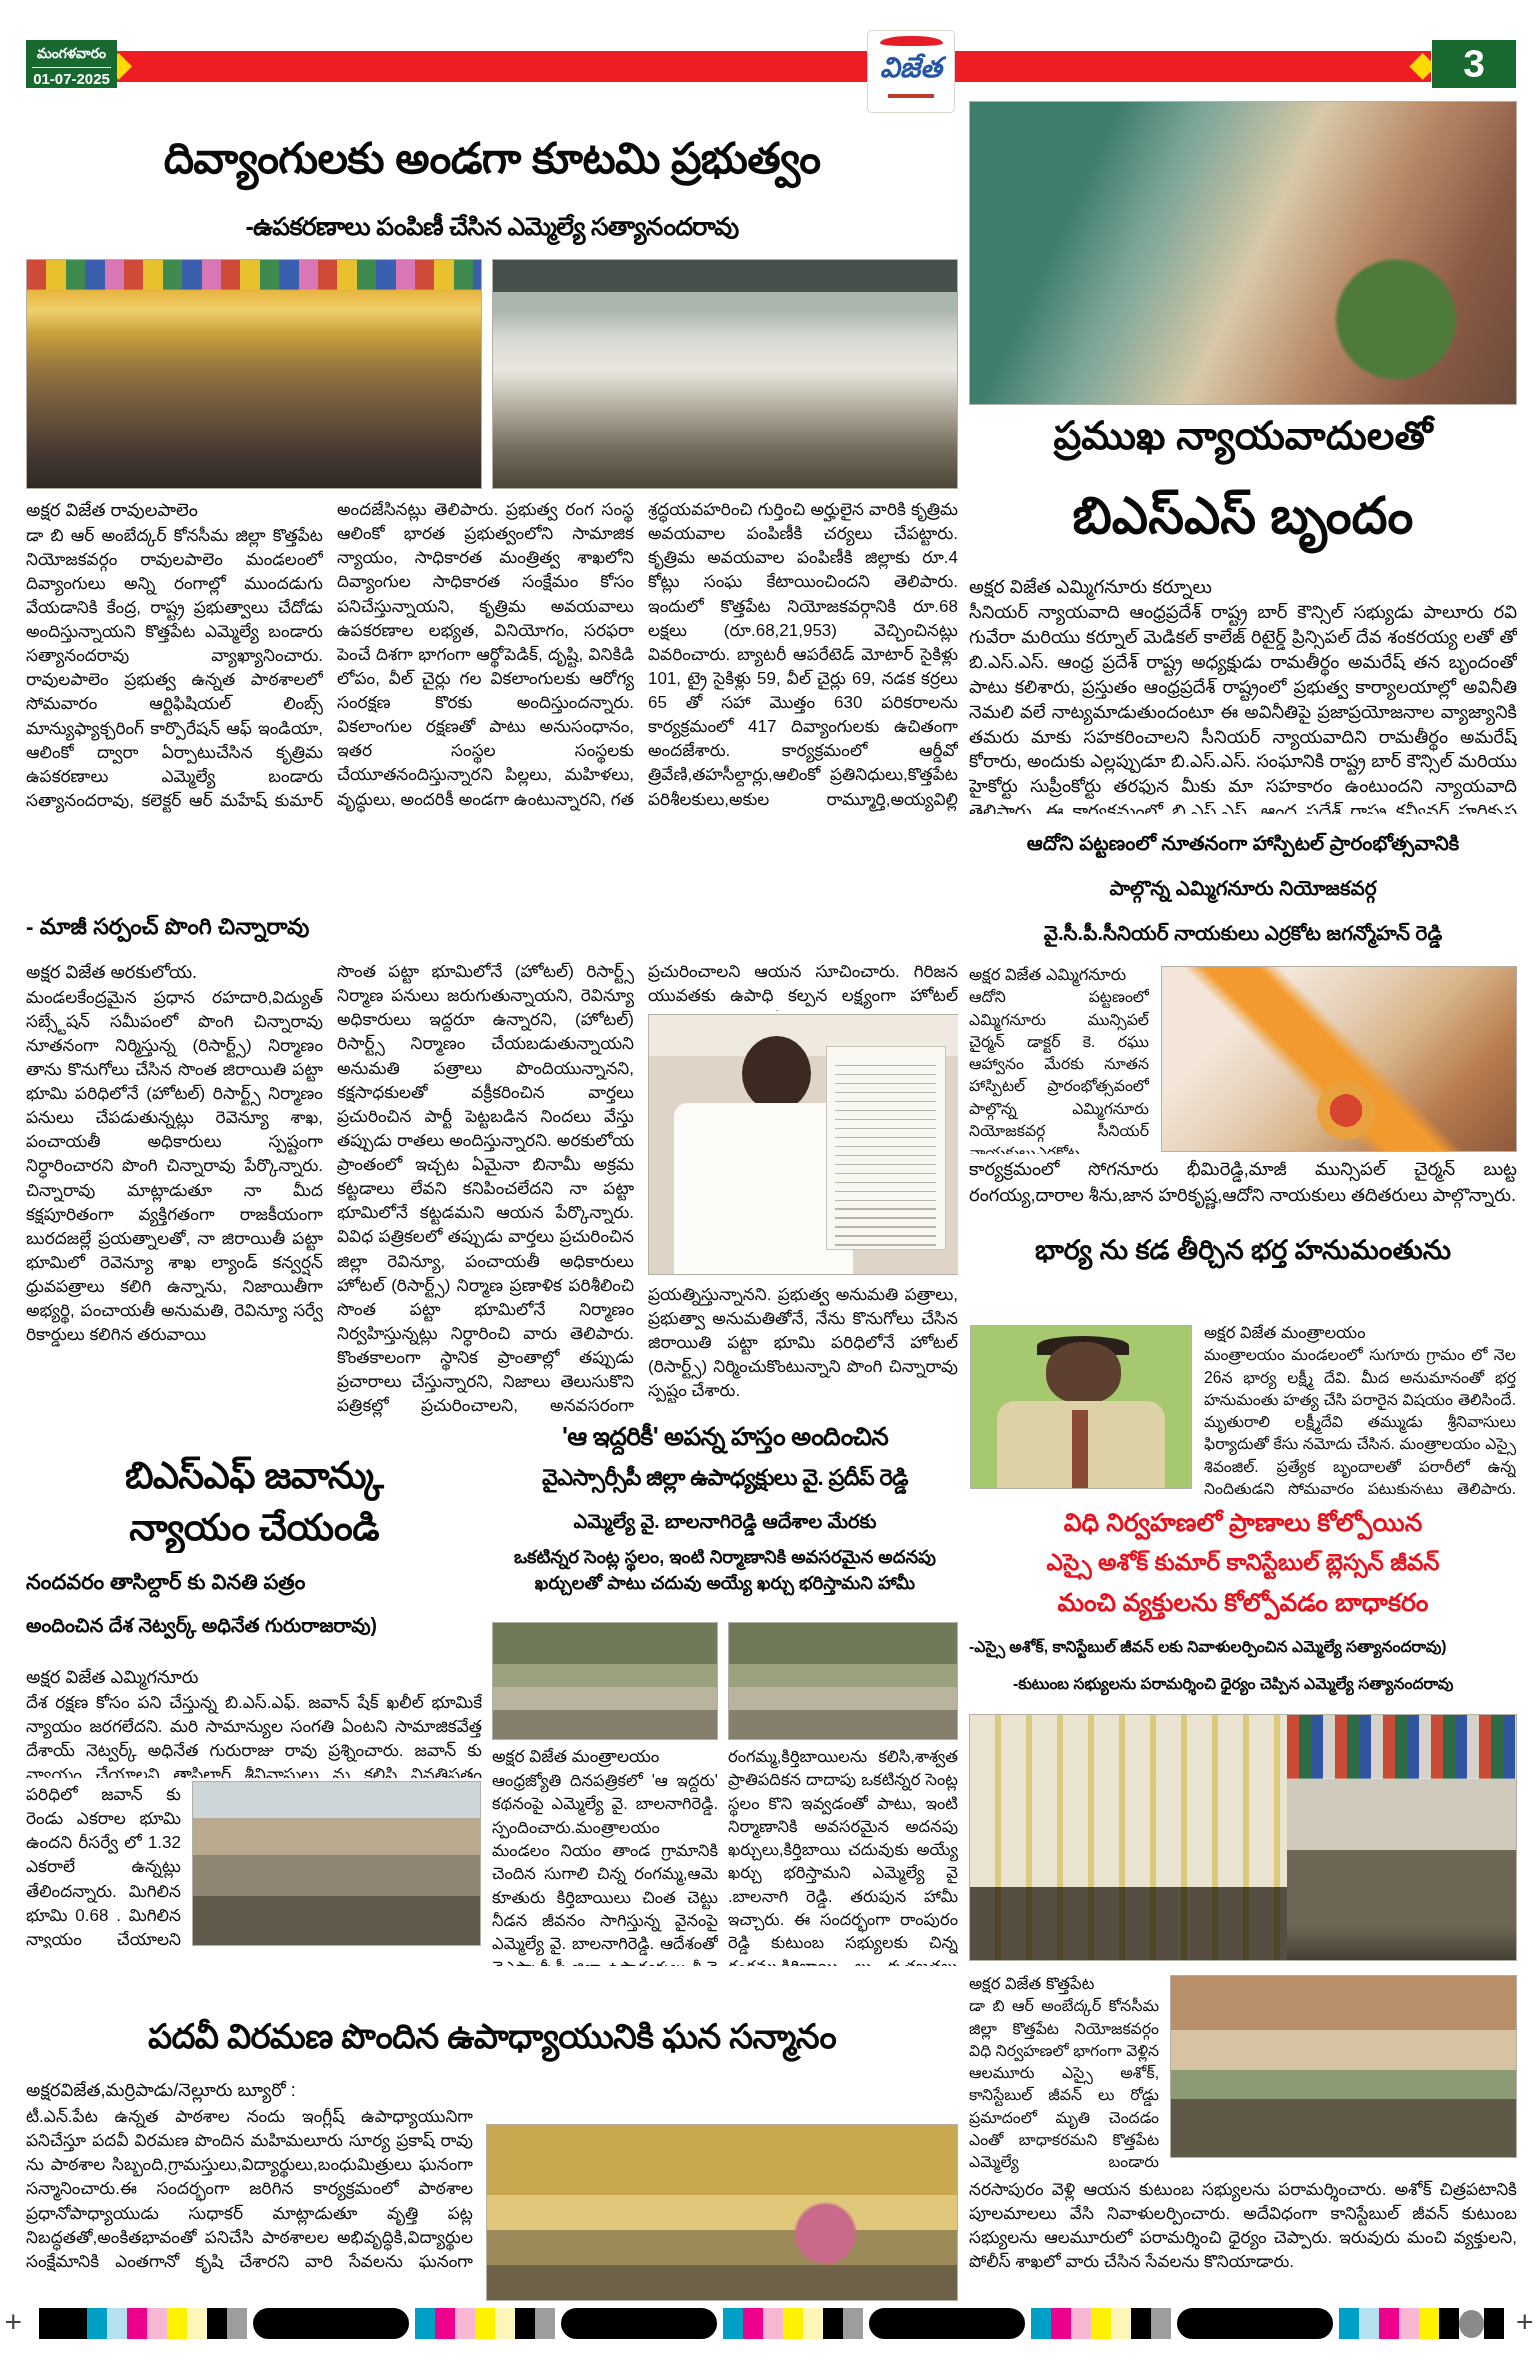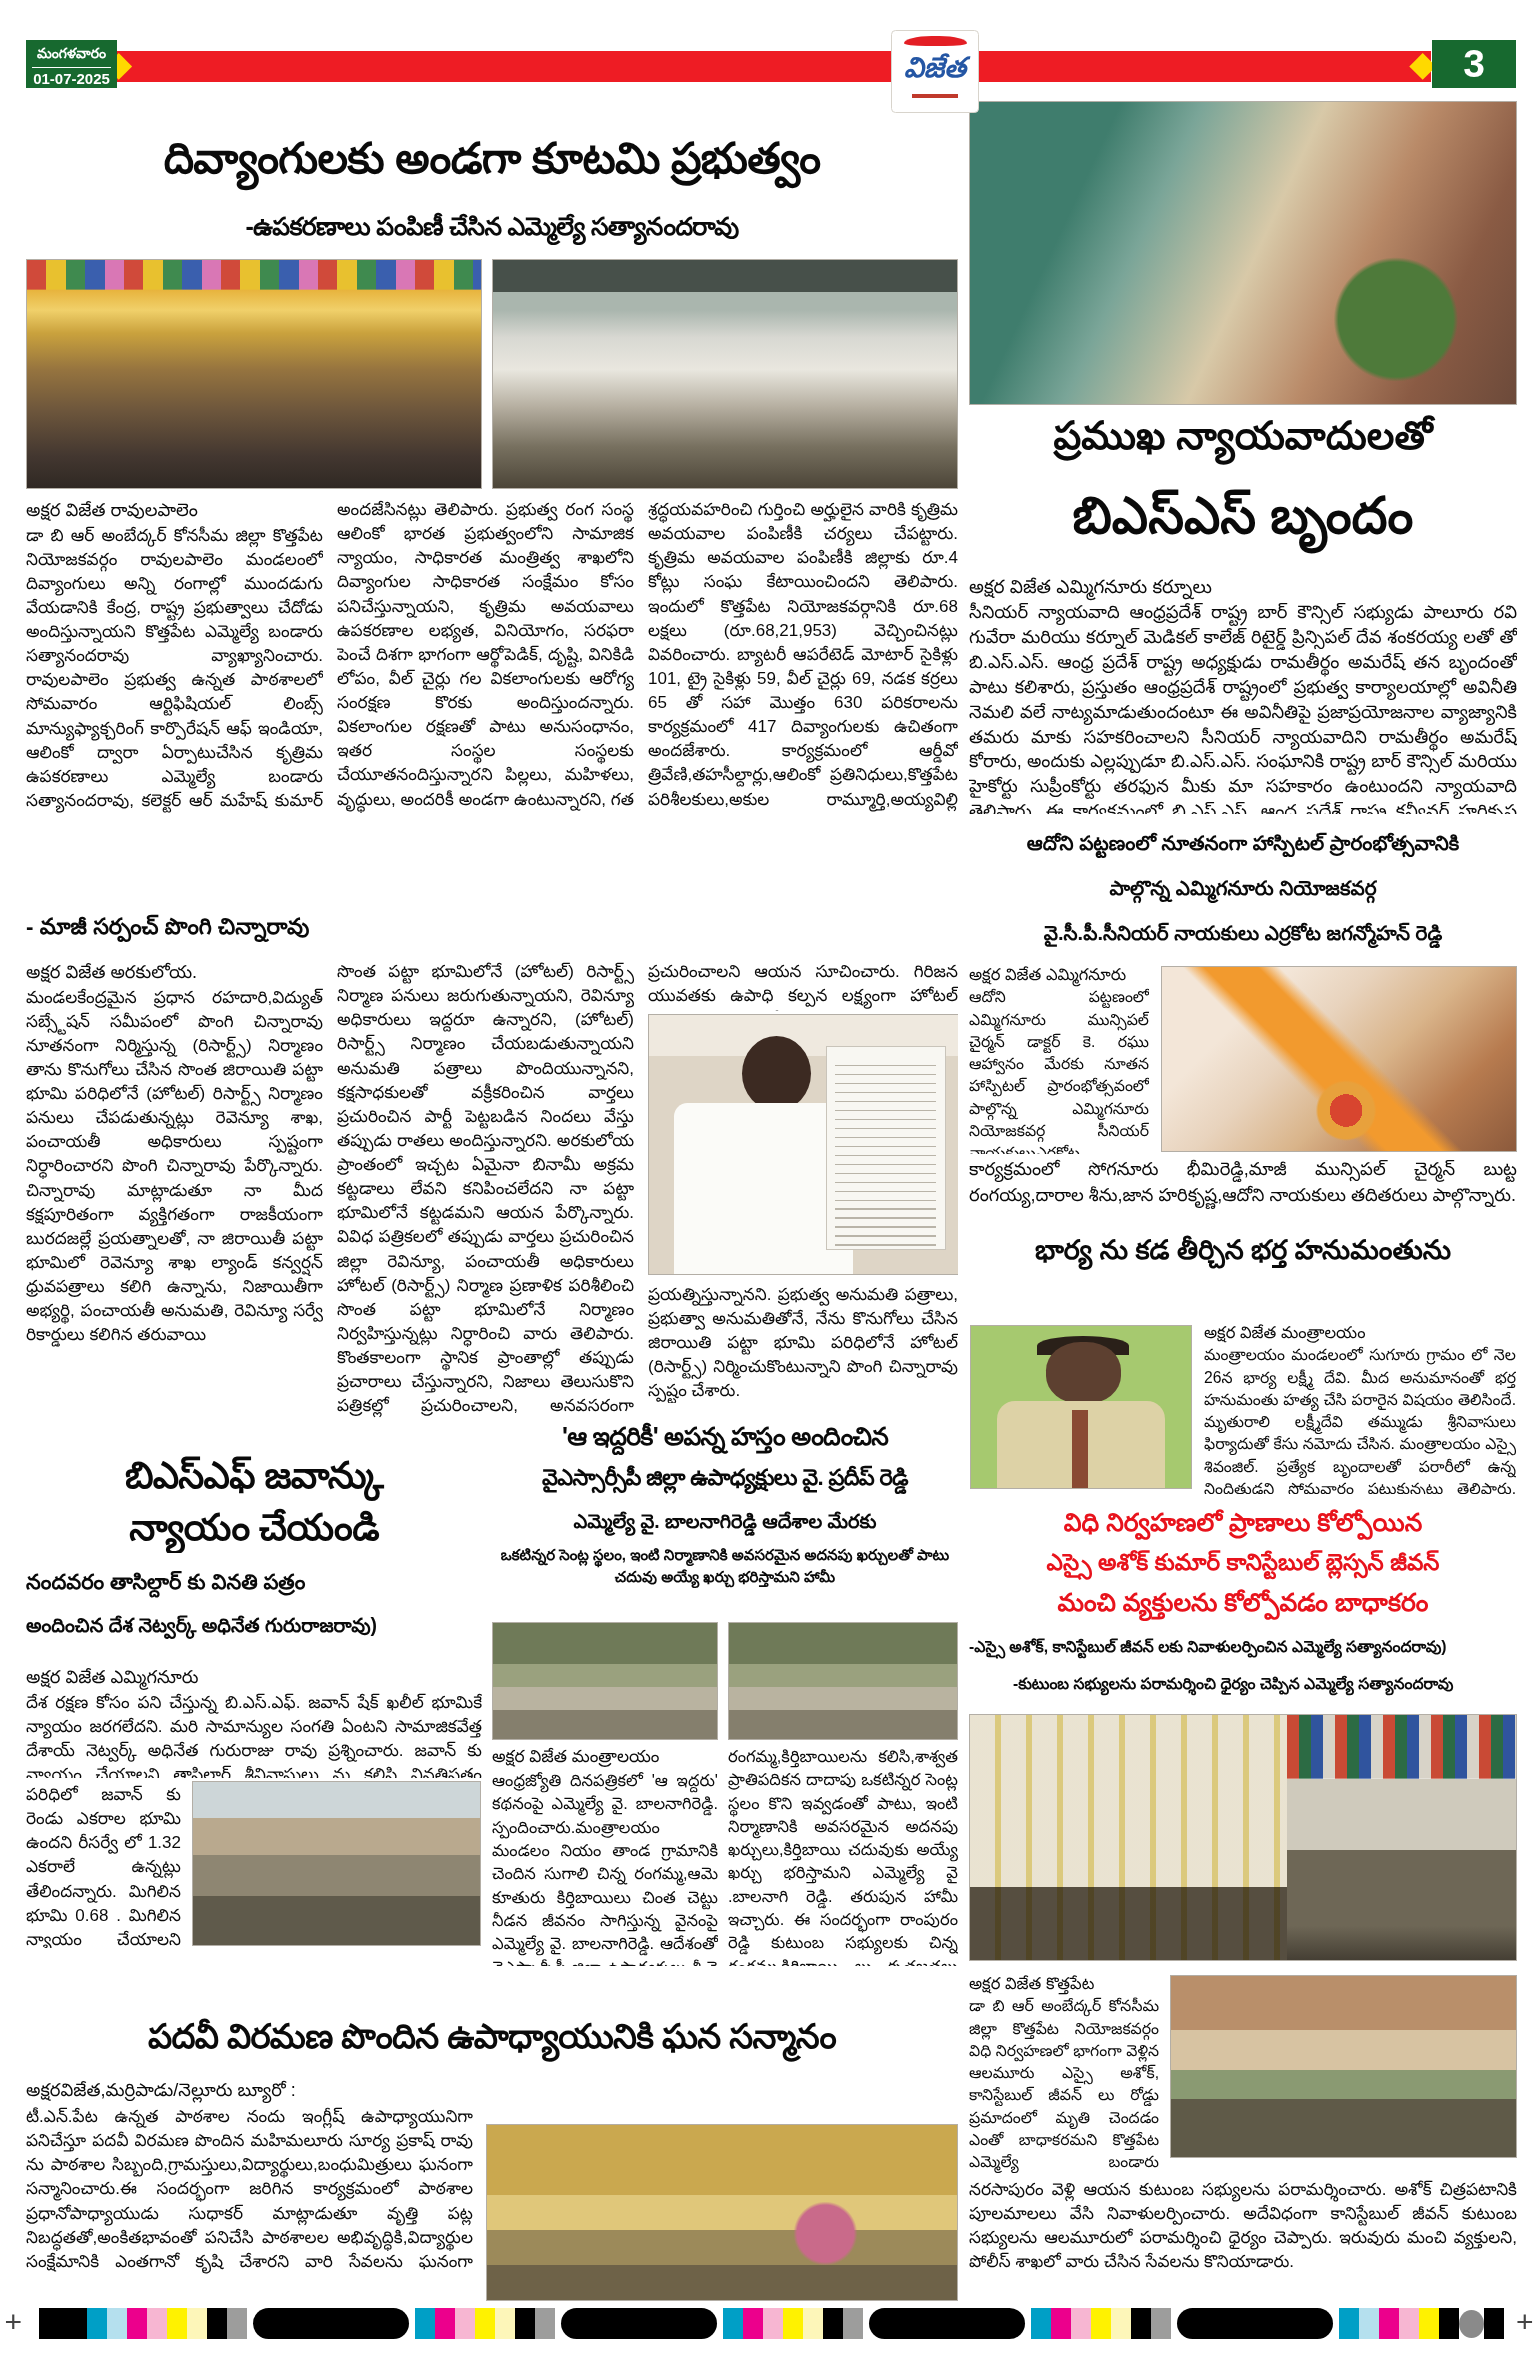--- a/index.html
+++ b/index.html
@@ -9,21 +9,21 @@
   .hl{font-weight:bold;text-align:center;line-height:1.08;letter-spacing:-0.7px;white-space:nowrap;overflow:hidden;}
   .hl-left{font-weight:bold;line-height:1.15;white-space:nowrap;overflow:hidden;}
   .sub{font-weight:bold;overflow:hidden;}
   .body-txt{text-align:justify;line-height:1.42;overflow:hidden;}
   .dateline{line-height:1.42;}
   .photo{border:0.7px solid #b3aea6;overflow:hidden;}
   
   .green-box{background:#17692f;color:#fff;text-align:center;}
   .red-bar{background:#ee1c24;}
   .notch{background:#ffd900;transform:rotate(45deg);}
-  .logo-box{background:#ffffff;border:0.7px solid #d8d4cc;border-radius:4.5px;text-align:center;z-index:6;margin-left:24px;}
+  .logo-box{background:#ffffff;border:0.7px solid #d8d4cc;border-radius:4.5px;text-align:center;z-index:6;}
   .logo-ribbon{background:#e31e24;border-radius:50% 50% 40% 40%/80% 80% 30% 30%;}
   .logo-word{color:#2456a4;font-weight:bold;font-style:italic;}
   .logo-tick{background:#c0392b;}
   
   .ph-stage{background:
     repeating-linear-gradient(90deg,#d04a3a 0 19.4px,#e8c12f 19.4px 39px,#3f8a4f 39px 58px,#3a5fae 58px 78px,#d977b5 78px 97px) top/100% 13% no-repeat,
     linear-gradient(180deg,#e7b33c 13%,#f0d06a 22%,#caa23d 32%,#96743f 48%,#6d563c 66%,#433730 86%,#2f2823 100%);}
   .ph-dist{background:
     linear-gradient(180deg,#47504a 0 14%,transparent 14%),
     linear-gradient(180deg,#aab6ae 0 22%,#d8d8d2 34%,#e9e7df 48%,#b7b0a2 64%,#77705f 82%,#4c4538 100%);}
@@ -128,21 +128,21 @@
   <div class="abs" style="left:26px;top:1665px;width:456px;height:113px;overflow:hidden;">
     <div class="dateline" style="font-size:18px;">అక్షర విజేత ఎమ్మిగనూరు</div>
     <div class="body-txt" style="font-size:17px;">దేశ రక్షణ కోసం పని చేస్తున్న బి.ఎస్.ఎఫ్. జవాన్ షేక్ ఖలీల్ భూమికే న్యాయం జరగలేదని. మరి సామాన్యుల సంగతి ఏంటని సామాజికవేత్త దేశాయ్ నెట్వర్క్ అధినేత గురురాజు రావు ప్రశ్నించారు. జవాన్ కు న్యాయం చేయాలని తాసిల్దార్ శ్రీనివాసులు ను కలిసి వినతిపత్రం అందించారు. గ్రామ</div>
   </div>
   <div class="abs body-txt" style="left:26px;top:1783px;width:155px;height:165px;font-size:17px;">పరిధిలో జవాన్ కు రెండు ఎకరాల భూమి ఉందని రీసర్వే లో 1.32 ఎకరాలే ఉన్నట్లు తేలిందన్నారు. మిగిలిన భూమి 0.68 . మిగిలిన న్యాయం చేయాలని కోరారు.</div>
   <div class="abs photo ph-bsf" style="left:192px;top:1781px;width:289px;height:165px;"></div>
 
   <div class="abs hl" style="left:492px;top:1418px;width:466px;height:39px;font-size:25px;line-height:37px;">'ఆ ఇద్దరికీ' అపన్న హస్తం అందించిన</div>
   <div class="abs hl" style="left:492px;top:1459px;width:466px;height:39px;font-size:22.4px;line-height:37px;">వైఎస్సార్సీపీ జిల్లా ఉపాధ్యక్షులు వై. ప్రదీప్ రెడ్డి</div>
   <div class="abs sub" style="left:492px;top:1510px;width:466px;height:28px;font-size:19.4px;text-align:center;white-space:nowrap;">ఎమ్మెల్యే వై. బాలనాగిరెడ్డి ఆదేశాల మేరకు</div>
-  <div class="abs sub" style="left:492px;top:1544px;width:466px;height:72px;font-size:15px;text-align:center;line-height:1.45;">ఒకటిన్నర సెంట్ల స్థలం, ఇంటి నిర్మాణానికి అవసరమైన అదనపు ఖర్చులతో పాటు చదువు అయ్యే ఖర్చు భరిస్తామని హామీ</div>
+  <div class="abs sub" style="left:492px;top:1544px;width:466px;height:72px;font-size:18px;text-align:center;line-height:1.45;">ఒకటిన్నర సెంట్ల స్థలం, ఇంటి నిర్మాణానికి అవసరమైన అదనపు ఖర్చులతో పాటు చదువు అయ్యే ఖర్చు భరిస్తామని హామీ</div>
   <div class="abs photo ph-iddariki" style="left:492px;top:1622px;width:226px;height:118px;"></div>
   <div class="abs photo ph-iddariki" style="left:728px;top:1622px;width:230px;height:118px;"></div>
   <div class="abs" style="left:492px;top:1745px;width:226px;height:221px;overflow:hidden;">
     <div class="dateline" style="font-size:17px;">అక్షర విజేత మంత్రాలయం</div>
     <div class="body-txt" style="font-size:16.4px;">ఆంధ్రజ్యోతి దినపత్రికలో 'ఆ ఇద్దరు' కథనంపై ఎమ్మెల్యే వై. బాలనాగిరెడ్డి. స్పందించారు.మంత్రాలయం మండలం నియం తాండ గ్రామానికి చెందిన సుగాలి చిన్న రంగమ్మ,ఆమె కూతురు కిర్తిబాయిలు చింత చెట్టు నీడన జీవనం సాగిస్తున్న వైనంపై ఎమ్మెల్యే వై. బాలనాగిరెడ్డి. ఆదేశంతో వైఎస్సార్సీపీ జిల్లా ఉపాధ్యక్షులు శ్రీ వై ప్రదీప్ రెడ్డి. ని యం తాండకు వెళ్లి చిన్న</div>
   </div>
   <div class="abs body-txt" style="left:728px;top:1745px;width:230px;height:221px;font-size:16.4px;">రంగమ్మ,కిర్తిబాయిలను కలిసి,శాశ్వత ప్రాతిపదికన దాదాపు ఒకటిన్నర సెంట్ల స్థలం కొని ఇవ్వడంతో పాటు, ఇంటి నిర్మాణానికి అవసరమైన అదనపు ఖర్చులు,కిర్తిబాయి చదువుకు అయ్యే ఖర్చు భరిస్తామని ఎమ్మెల్యే వై .బాలనాగి రెడ్డి. తరుపున హామీ ఇచ్చారు. ఈ సందర్భంగా రాంపురం రెడ్డి కుటుంబ సభ్యులకు చిన్న రంగమ్మ,కిర్తిబాయి లు కృతజ్ఞతలు తెలియజేశారు</div>
 
   <div class="abs hl" style="left:26px;top:2006px;width:932px;height:63px;font-size:34px;line-height:60px;">పదవీ విరమణ పొందిన ఉపాధ్యాయునికి ఘన సన్మానం</div>
   <div class="abs dateline" style="left:26px;top:2078px;width:462px;height:25px;font-size:18px;white-space:nowrap;overflow:hidden;">అక్షరవిజేత,మర్రిపాడు/నెల్లూరు బ్యూరో :</div>

